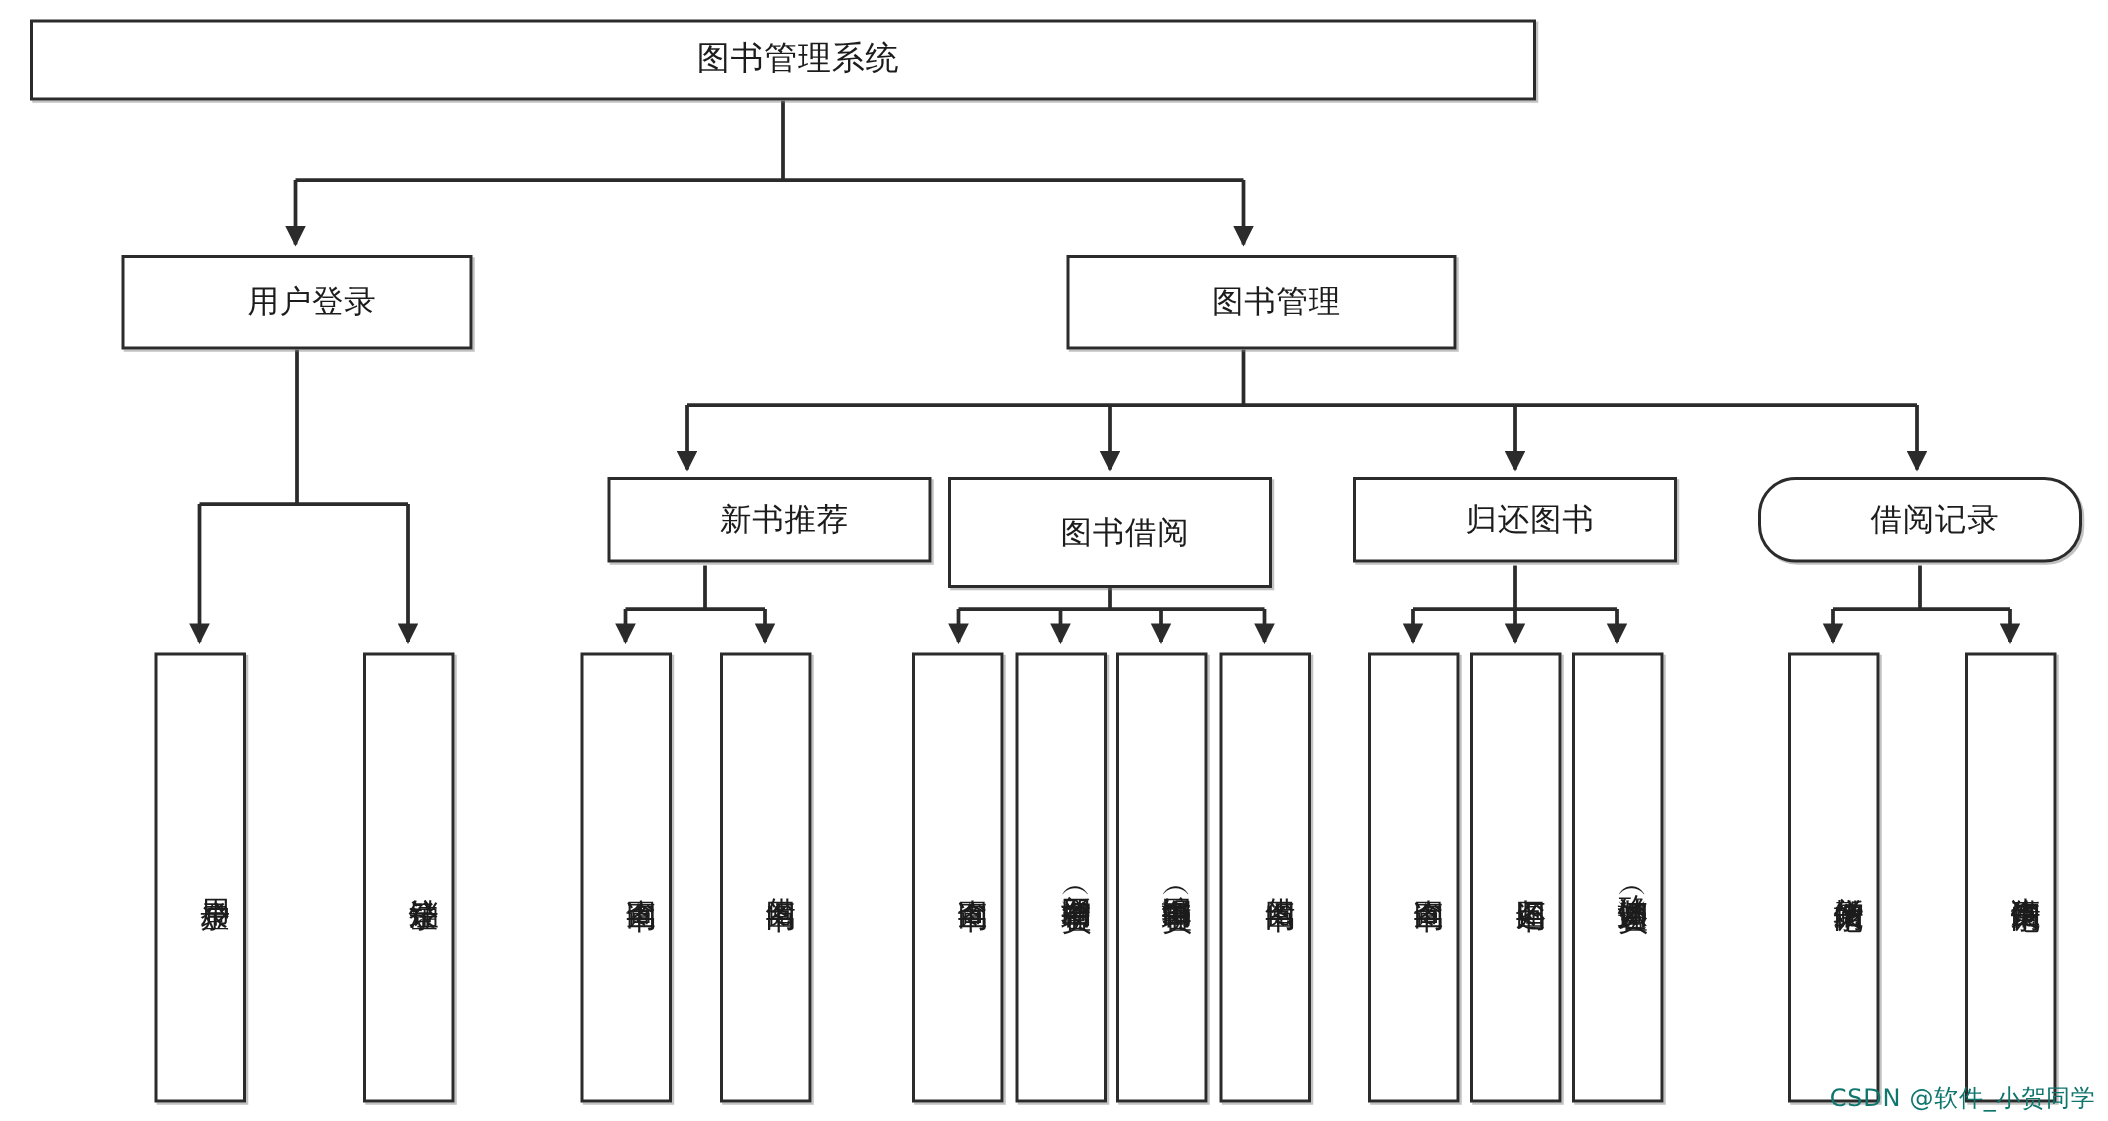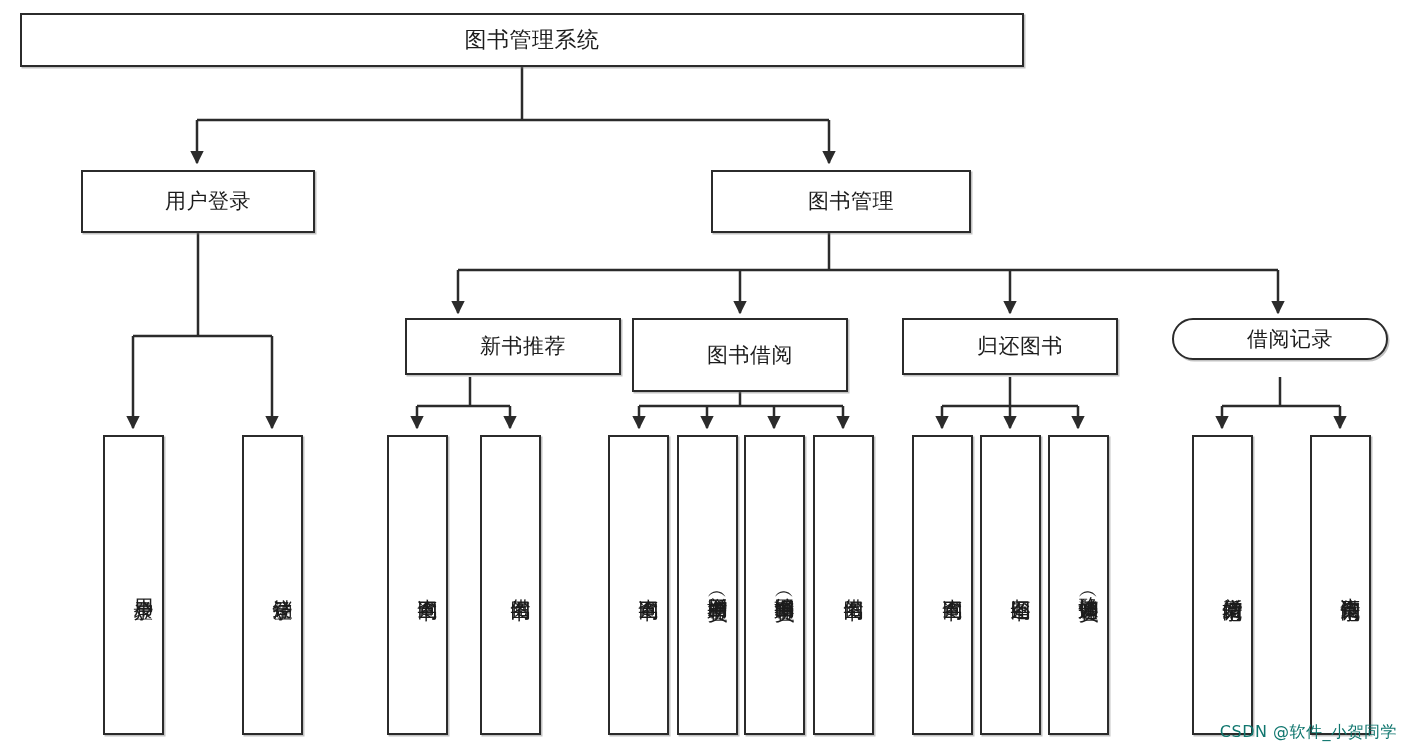--- a/index.html
+++ b/index.html
@@ -134,21 +134,21 @@
 
   <div class="node" style="left:362px;top:318px;width:216px;height:57px;margin-left:43px;">
     <span class="lbl">新书推荐</span>
   </div>
   <div class="node" style="left:632px;top:318px;width:216px;height:74px;">
     <span class="lbl">图书借阅</span>
   </div>
   <div class="node" style="left:902px;top:318px;width:216px;height:57px;">
     <span class="lbl">归还图书</span>
   </div>
-  <div class="node" style="left:1172px;top:318px;width:216px;height:42px;border-radius:25px;">
+  <div class="node" style="left:1172px;top:318px;width:216px;height:57px;border-radius:25px;">
     <span class="lbl">借阅记录</span>
   </div>
 
   <div class="node leaf" style="left:103px;top:435px;width:61px;height:300px;">
     <span class="lbl">用户登录</span>
   </div>
   <div class="node leaf" style="left:242px;top:435px;width:61px;height:300px;">
     <span class="lbl">注销登录</span>
   </div>
 

